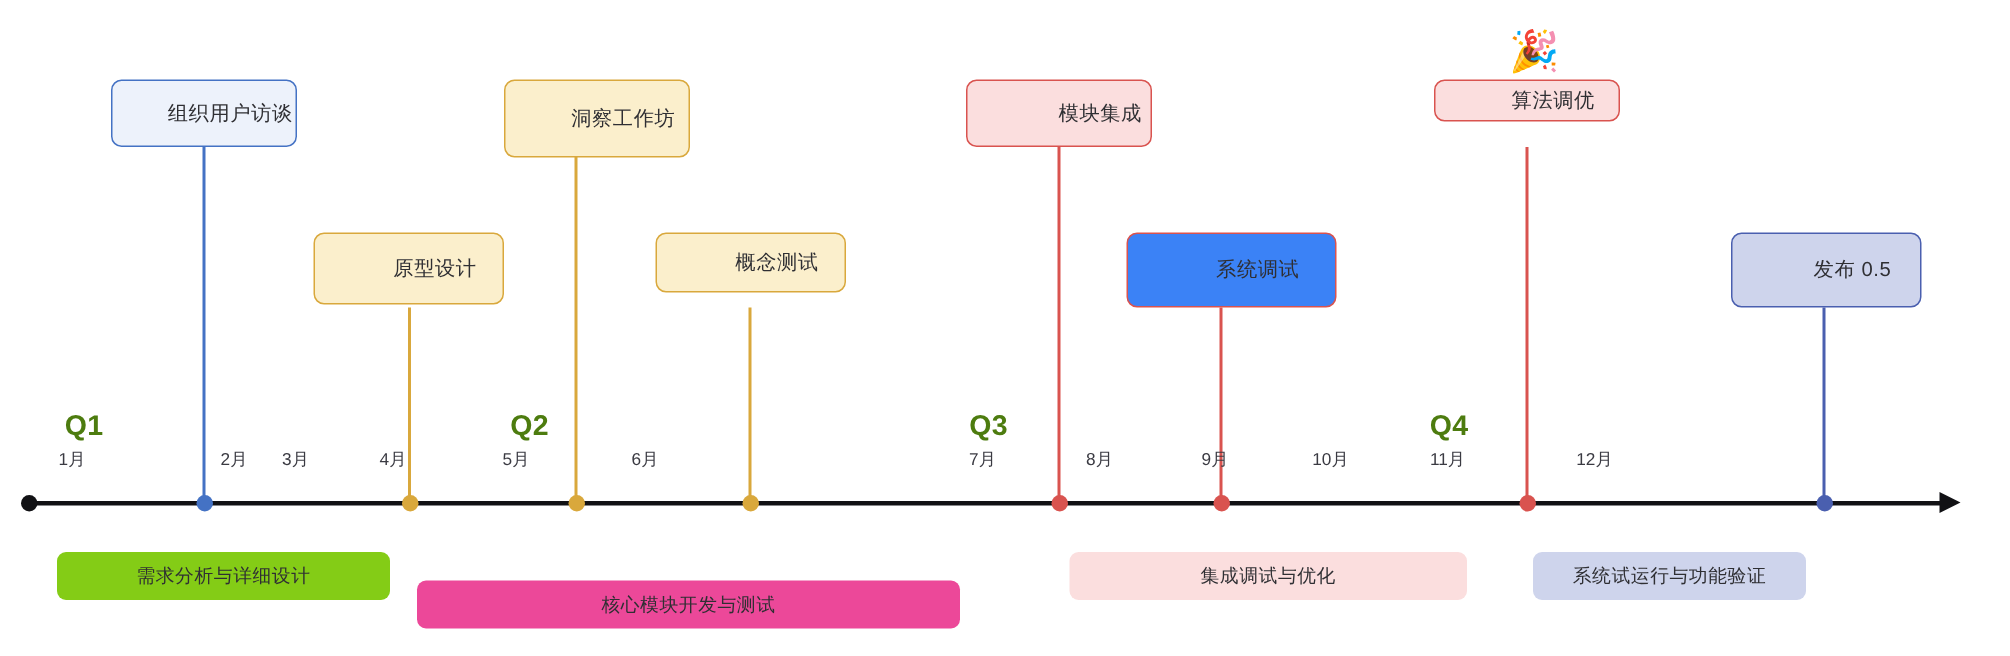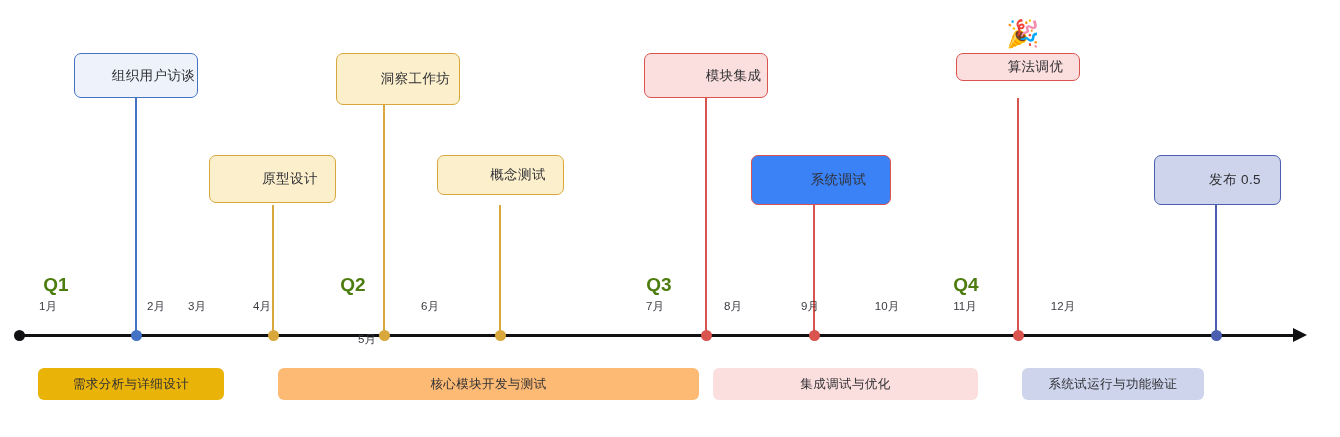--- a/index.html
+++ b/index.html
@@ -165,34 +165,34 @@
       <div class="quarter-label" style="left: 56px; top: 274px;">Q1</div>
       <div class="quarter-label" style="left: 353px; top: 274px;">Q2</div>
       <div class="quarter-label" style="left: 659px; top: 274px;">Q3</div>
       <div class="quarter-label" style="left: 966px; top: 274px;">Q4</div>
     </div>
   <div id="layer-months">
       <div class="month-label" style="left: 48px; top: 299px;">1月</div>
       <div class="month-label" style="left: 120px; top: 299px; margin-left: 36px;">2月</div>
       <div class="month-label" style="left: 197px; top: 299px;">3月</div>
       <div class="month-label" style="left: 262px; top: 299px;">4月</div>
-      <div class="month-label" style="left: 367px; top: 299px; margin-top: 33px;">5月</div>
+      <div class="month-label" style="left: 344px; top: 299px;">5月</div>
       <div class="month-label" style="left: 430px; top: 299px;">6月</div>
       <div class="month-label" style="left: 655px; top: 299px;">7月</div>
       <div class="month-label" style="left: 733px; top: 299px;">8月</div>
       <div class="month-label" style="left: 810px; top: 299px;">9月</div>
       <div class="month-label" style="left: 887px; top: 299px;">10月</div>
       <div class="month-label" style="left: 965px; top: 299px;">11月</div>
       <div class="month-label" style="left: 1043px; top: 299px; margin-left: 20px;">12月</div>
     </div>
   <div id="layer-phases">
-      <div class="phase-bar" style="left: 38px; top: 368px; width: 186px; background: #eab308;">
+      <div class="phase-bar" style="left: 38px; top: 368px; width: 222px; background: #84cc16;">
         <span>需求分析与详细设计</span>
       </div>
-      <div class="phase-bar" style="left: 278px; top: 368px; width: 421px; background: #fdba74;">
+      <div class="phase-bar" style="left: 278px; top: 387px; width: 362px; background: #ec4899;">
         <span>核心模块开发与测试</span>
       </div>
       <div class="phase-bar" style="left: 713px; top: 368px; width: 265px; background: rgb(251, 222, 222);">
         <span>集成调试与优化</span>
       </div>
       <div class="phase-bar" style="left: 1022px; top: 368px; width: 182px; background: rgb(206, 212, 236);">
         <span>系统试运行与功能验证</span>
       </div>
     </div>
 

